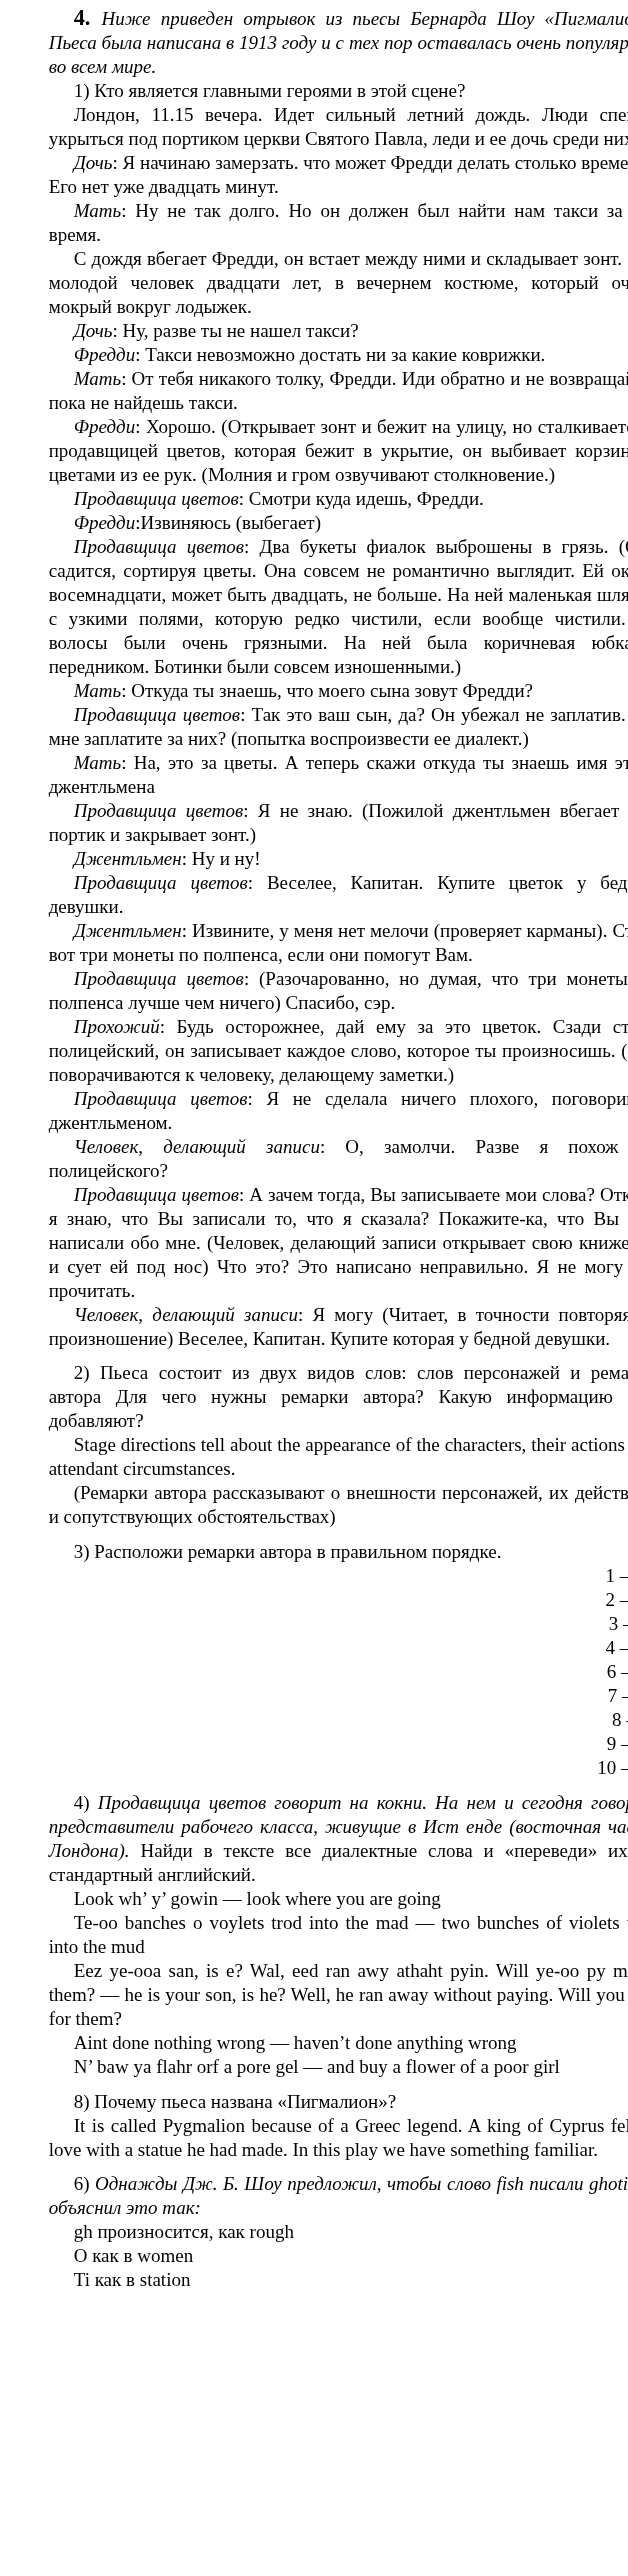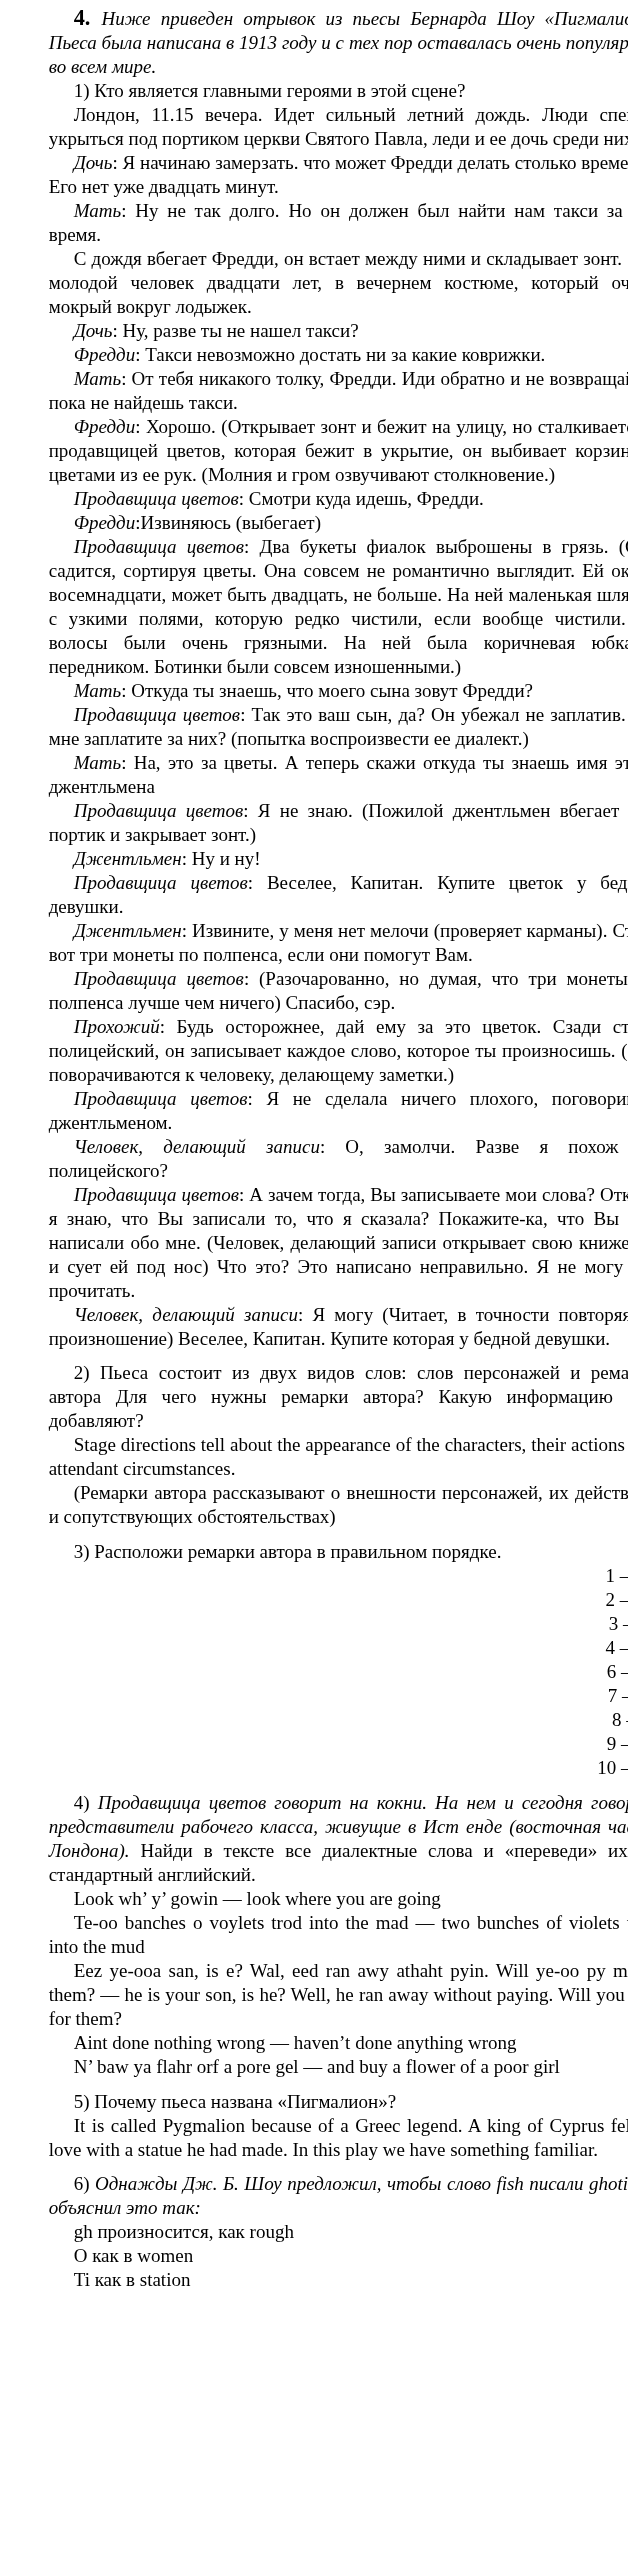--- a/index.html
+++ b/index.html
@@ -75,21 +75,21 @@
       <p class="nojust"><span class="r-n">7 — E</span></p>
       <p class="nojust"><span class="r-n">8 — J</span></p>
       <p class="nojust"><span class="r-n">9 — B</span></p>
       <p class="nojust"><span class="r-n">10 — C</span></p>
       <p class="gap"><span class="r-b">4) </span><span class="r-i">Продавщица цветов говорит на кокни. На нем и сегодня говорят представители рабочего класса, живущие в Ист енде (восточная часть Лондона). </span><span class="r-b">Найди в тексте все диалектные слова и «переведи» их на стандартный английский.</span></p>
       <p><span class="r-n">Look wh’ y’ gowin — look where you are going</span></p>
       <p><span class="r-n">Te-oo banches o voylets trod into the mad — two bunches of violets trod into the mud</span></p>
       <p><span class="r-n">Eez ye-ooa san, is e? Wal, eed ran awy athaht pyin. Will ye-oo py me f’ them? — he is your son, is he? Well, he ran away without paying. Will you pay for them?</span></p>
       <p><span class="r-n">Aint done nothing wrong — haven’t done anything wrong</span></p>
       <p><span class="r-n">N’ baw ya flahr orf a pore gel — and buy a flower of a poor girl</span></p>
-      <p class="gap"><span class="r-b">5) Почему пьеса названа «Пигмалион»?</span></p>
+      <p class="gap"><span class="r-b">8) Почему пьеса названа «Пигмалион»?</span></p>
       <p><span class="r-n">It is called Pygmalion because of a Greec legend. A king of Cyprus fell in love with a statue he had made. In this play we have something familiar.</span></p>
       <p class="gap"><span class="r-b">6) </span><span class="r-i">Однажды Дж. Б. Шоу предложил, чтобы слово </span><span class="r-bi">fish</span><span class="r-i"> писали </span><span class="r-bi">ghoti</span><span class="r-i">. он объяснил это так:</span></p>
       <p><span class="r-b">gh</span><span class="r-n"> произносится, как </span><span class="r-b">rough</span></p>
       <p><span class="r-b">O</span><span class="r-n"> как в </span><span class="r-b">women</span></p>
       <p><span class="r-b">Ti</span><span class="r-n"> как в </span><span class="r-b">station</span></p>
     </div>
 </div>
 
 
 </body></html>

